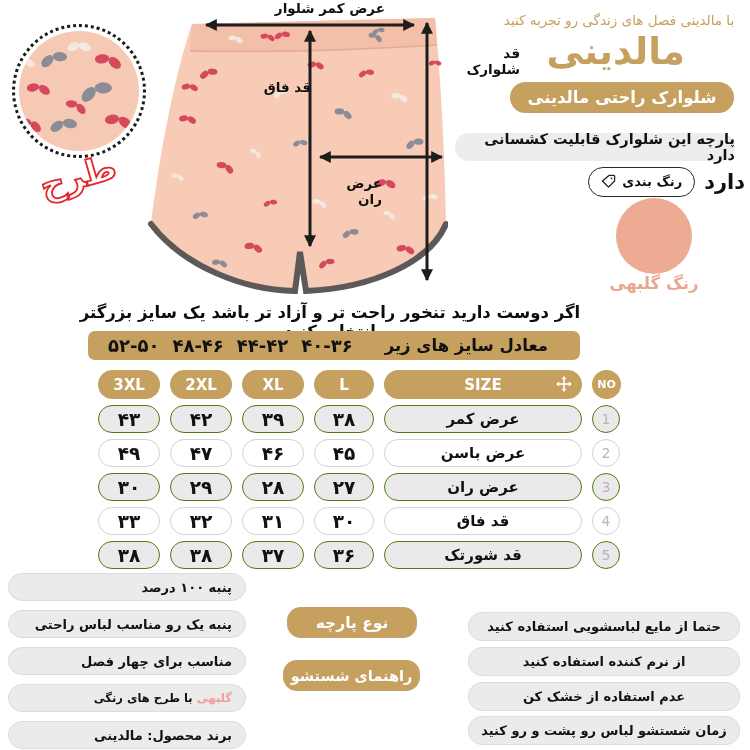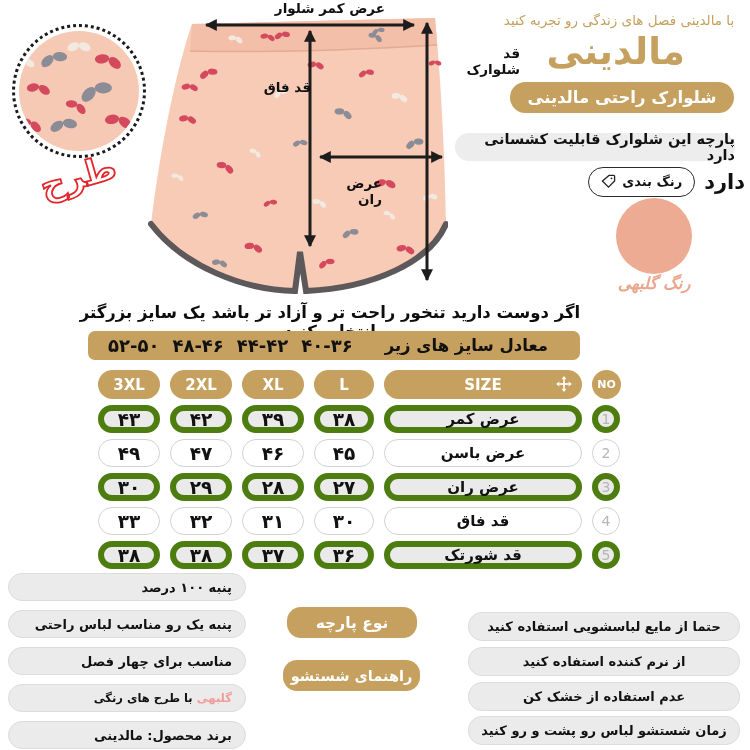--- a/index.html
+++ b/index.html
@@ -12,21 +12,21 @@
   .pill{background:#ebebeb;border:1px solid #dcdcdc;border-radius:14px;display:flex;align-items:center;box-sizing:border-box;}
   
   .slogan{left:495px;top:12px;width:248px;text-align:center;font-size:13.5px;font-weight:400;}
   .logo{left:555px;top:30px;width:130px;text-align:center;font-size:37px;font-weight:800;letter-spacing:-1px;}
   .product-badge{left:510px;top:82px;width:224px;height:31px;border-radius:16px;font-size:16.5px;font-weight:700;}
   .stretch-pill{left:455px;top:133px;width:280px;height:28px;border-radius:15px;background:#ededed;justify-content:center;font-size:14.5px;font-weight:700;color:#111;}
   .color-row{left:548px;top:165px;width:197px;height:33px;display:flex;align-items:center;gap:9px;}
   .variety-value{font-size:21px;font-weight:800;color:#111;}
   .variety-pill{border:1.5px solid #2a2a2a;border-radius:16px;height:28px;padding:0 12px;display:flex;align-items:center;gap:6px;background:#fff;font-size:13px;font-weight:700;color:#111;}
   .color-circle{left:616px;top:198px;width:76px;height:76px;border-radius:50%;background:#ecab92;}
-  .color-name{left:594px;top:274px;width:120px;text-align:center;font-size:16.5px;font-weight:700;color:#e9a78d;font-style:italic;}
+  .color-name{left:594px;top:274px;width:120px;text-align:center;font-size:16.5px;font-weight:700;color:#e9a78d;}
   
   .swatch-outer{left:12px;top:24px;width:134px;height:134px;border:3px dotted #1b1b1b;border-radius:50%;display:flex;align-items:center;justify-content:center;box-sizing:border-box;}
   .swatch-inner{width:120px;height:120px;border-radius:50%;background:#f6c9b4;overflow:hidden;}
   .pattern-label{left:36px;top:156px;width:84px;text-align:center;font-size:34px;font-weight:800;color:#e2262a;transform:rotate(-16deg);}
   @supports (-webkit-text-stroke: 1px red){
     .pattern-label{color:#fff;-webkit-text-stroke:1.8px #e2262a;}
   }
   
   .shorts-wrap{left:148px;top:0;width:300px;height:300px;}
   .mlabel{position:absolute;font-size:13.5px;font-weight:800;color:#101010;text-align:right;}
@@ -42,21 +42,21 @@
   .equiv-label{margin-left:auto;font-size:16.5px;font-weight:800;color:#111;}
   
   .size-table{left:98px;top:370px;display:grid;grid-template-columns:62px 62px 62px 60px 198px 29px;column-gap:10px;row-gap:6px;direction:ltr;}
   .hcell{height:29px;border-radius:15px;font-size:15px;font-weight:700;display:flex;align-items:center;justify-content:center;}
   .size-hcell{position:relative;}
   .size-hcell .move{position:absolute;right:10px;top:6px;}
   .no-hcell{border-radius:50%;width:29px;font-size:11px;}
   .vcell{height:28px;border-radius:15px;display:flex;align-items:center;justify-content:center;font-size:18.5px;font-weight:800;color:#111;box-sizing:border-box;}
   .lcell{height:28px;border-radius:15px;display:flex;align-items:center;justify-content:center;direction:rtl;font-size:15px;font-weight:700;color:#111;box-sizing:border-box;}
   .ncell{height:28px;width:28px;border-radius:50%;display:flex;align-items:center;justify-content:center;font-size:14px;color:#b5b5b5;box-sizing:border-box;}
-  .odd{background:#eaeaea;border:6px solid #4d7c0f;}
+  .odd{background:#eaeaea;border:1px solid #4d7c0f;}
   .even{background:#fff;border:1px solid #d2d2d2;}
   
   .lpill{left:8px;width:238px;height:28px;padding:0 13px;justify-content:flex-start;font-size:13px;font-weight:700;color:#111;gap:4px;}
   .lpill.small{font-size:11.5px;}
   .mark{color:#ef9e9b;}
   .rpill{left:468px;width:272px;height:29px;justify-content:center;font-size:13px;font-weight:700;color:#111;}
   .badge{border-radius:14px;font-size:15.5px;font-weight:700;}
   .badge1{left:287px;top:607px;width:130px;height:31px;}
   .badge2{left:283px;top:660px;width:137px;height:31px;font-size:14.5px;}
 </style>

